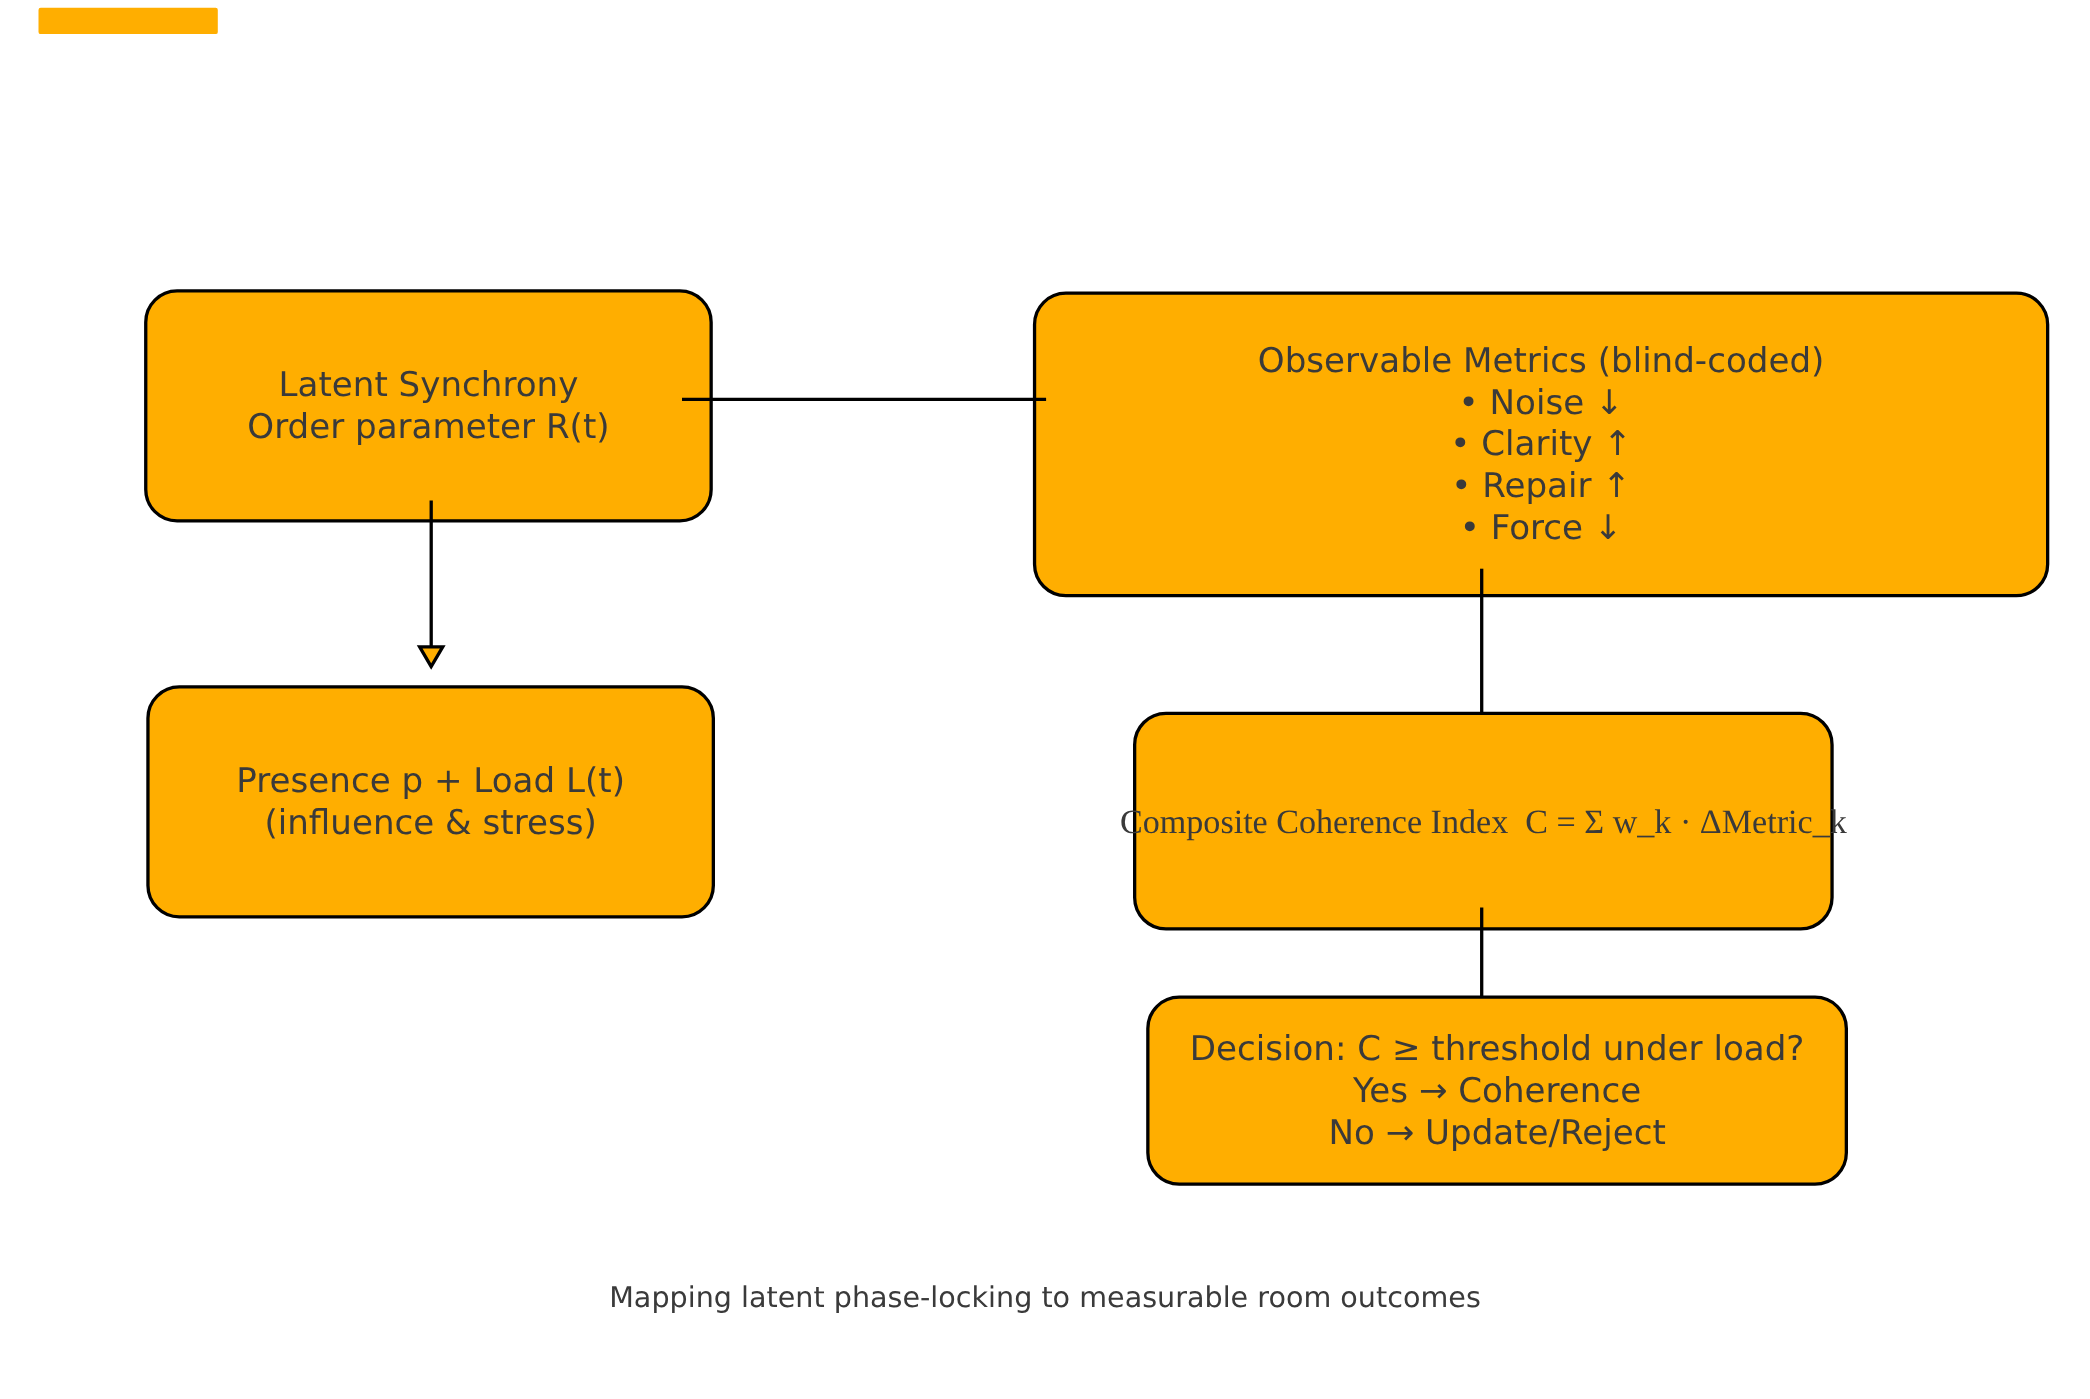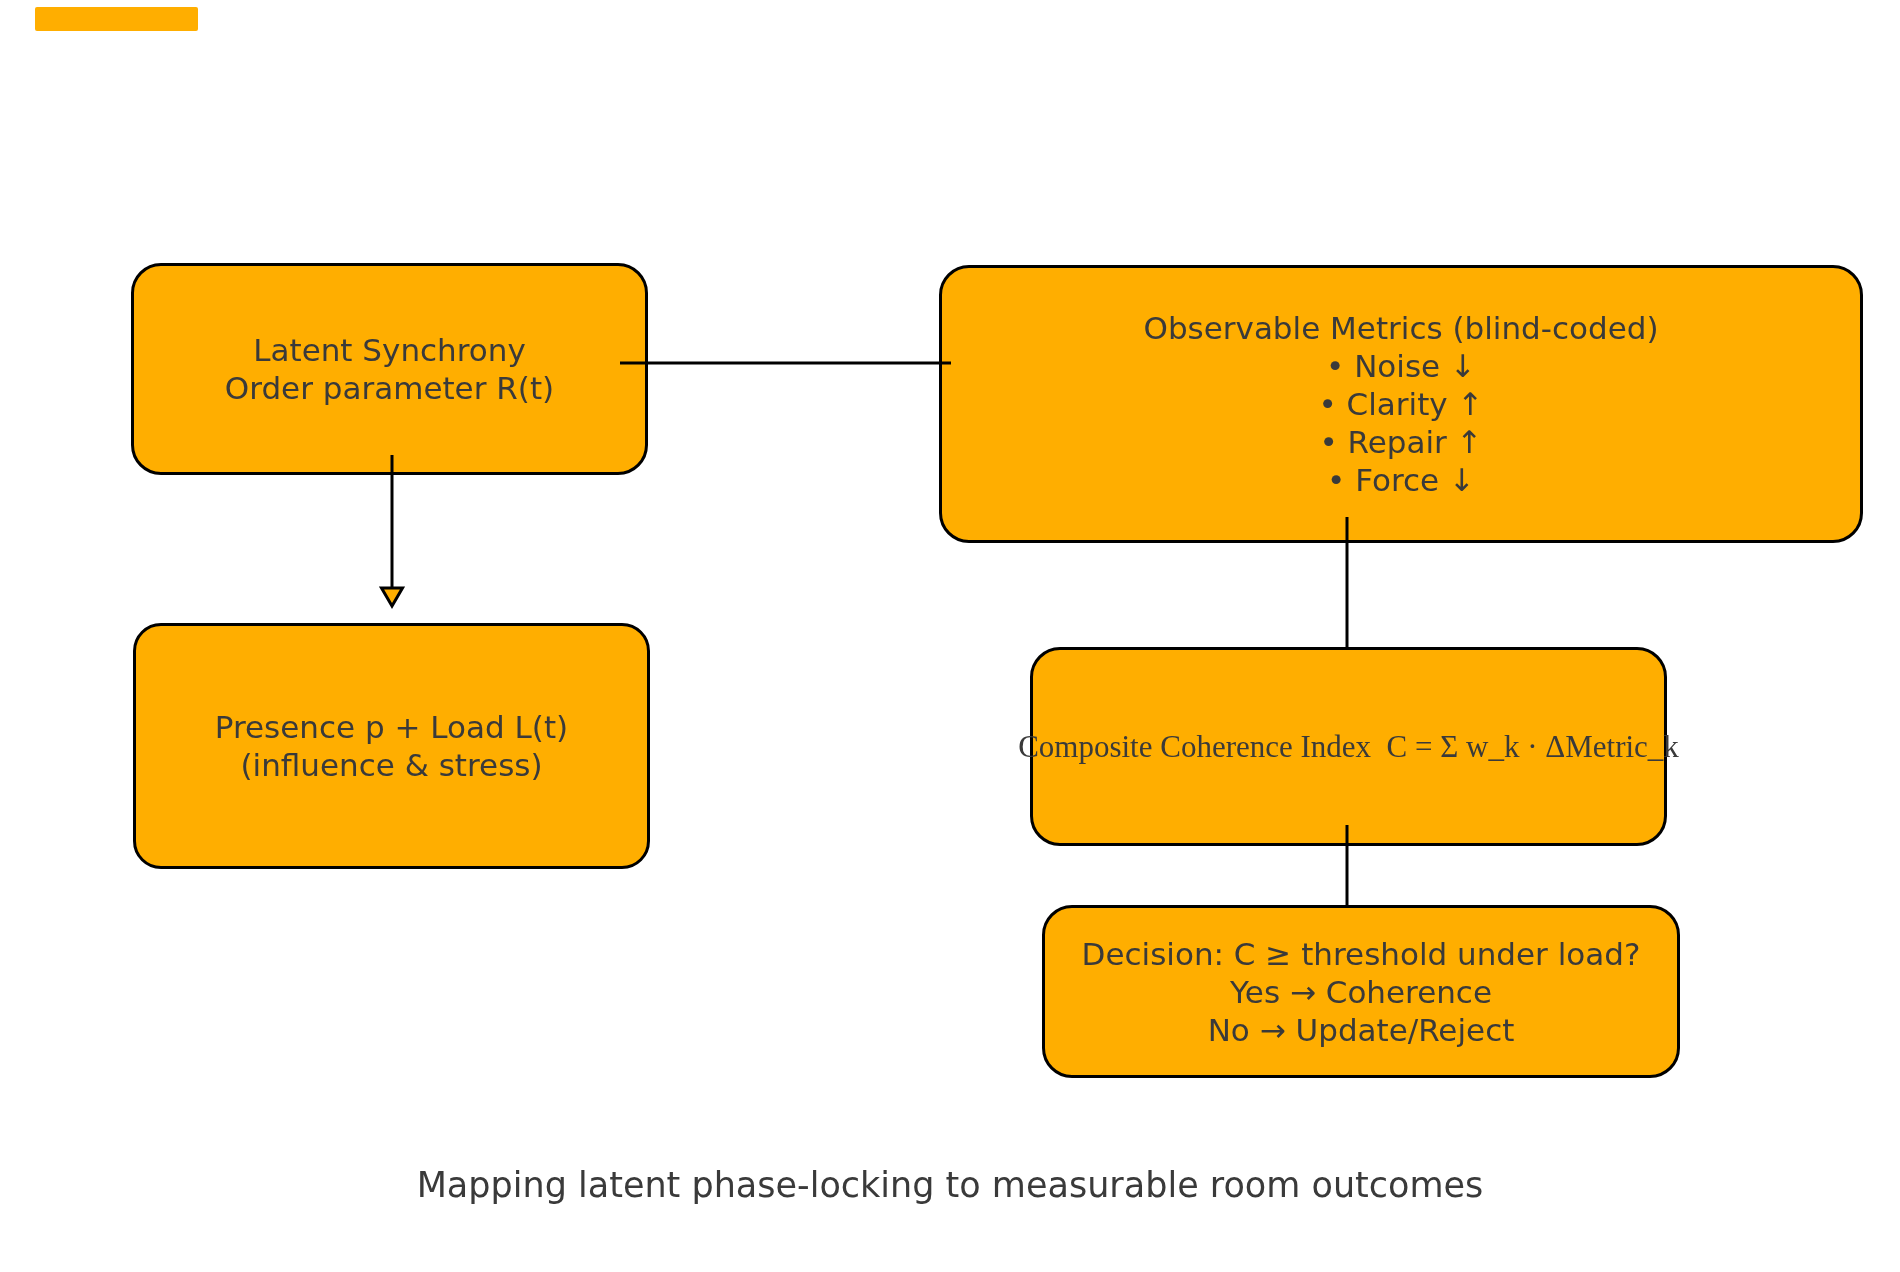--- a/index.html
+++ b/index.html
@@ -36,40 +36,40 @@
     text-align: center;
   }
   .node-text {
     white-space: pre;
     font-size: 31px;
     line-height: 38px;
     color: #3a3a3a;
   }
   .node-latent    { left: 131px;  top: 263px; width: 517px; height: 212px; }
   .node-metrics   { left: 939px;  top: 265px; width: 924px; height: 278px; }
-  .node-presence  { left: 133px;  top: 623px; width: 517px; height: 246px; border-radius: 28px; }
+  .node-presence  { left: 133px;  top: 623px; width: 517px; height: 212px; }
   .node-composite { left: 1030px; top: 647px; width: 637px; height: 199px; font-family: Liberation Serif, serif; }
   .node-decision  { left: 1026px; top: 905px; width: 638px; height: 173px; margin-left: 16px; }
   .node-composite .node-text { white-space: pre; }
   .connector-layer {
     position: absolute;
     left: 0;
     top: 0;
     width: 1900px;
     height: 1272px;
     z-index: 5;
     pointer-events: none;
   }
   .caption {
     position: absolute;
     left: 0;
     top: 1165px;
     width: 100%;
     text-align: center;
-    font-size: 35px;
+    font-size: 26px;
     color: #3a3a3a;
   }
 </style>
 </head>
 <body>
 
 <div class="marker-bar"></div>
 
 <div class="node node-latent">
   <div class="node-text">Latent Synchrony

